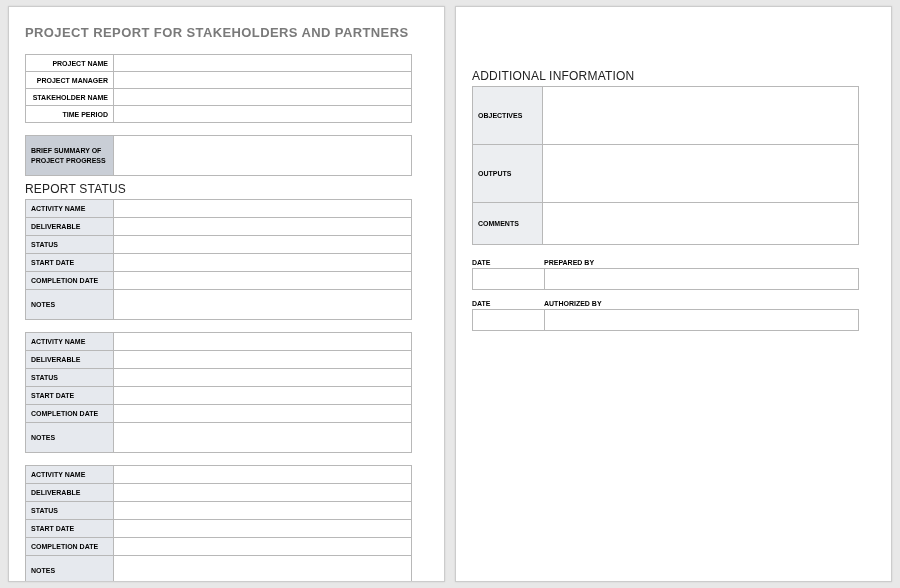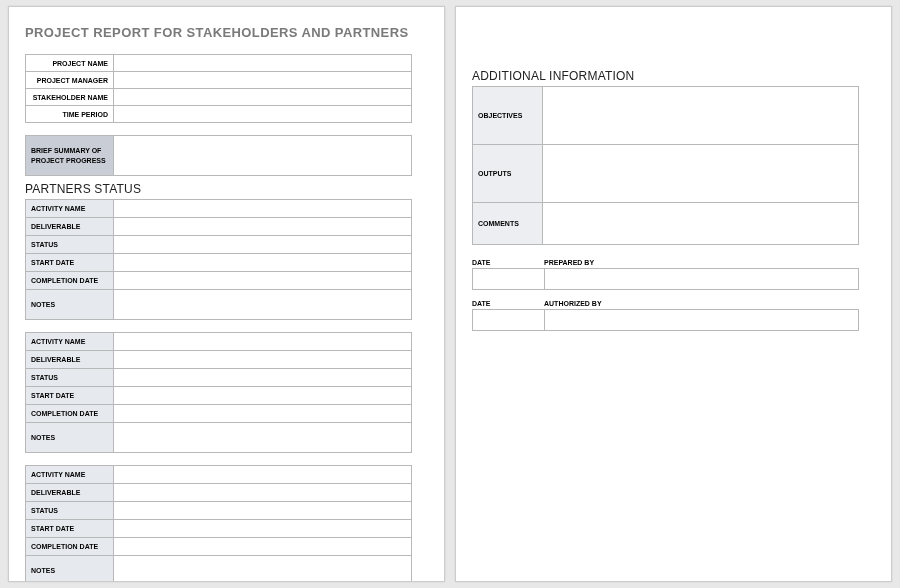--- a/index.html
+++ b/index.html
@@ -187,21 +187,21 @@
 
     <table class="summary-table">
       <tbody>
           <tr>
         <td class="lbl">BRIEF SUMMARY OF PROJECT PROGRESS</td>
         <td class="val"></td>
       </tr>
     </tbody>
       </table>
 
-    <div class="section-label">PARTNERS STATUS</div>
+    <div class="section-label">REPORT STATUS</div>
 
     <table class="status-table">
       <tbody>
           <tr>
             <td class="lbl">ACTIVITY NAME</td>
             <td class="val"></td>
           </tr>
       <tr>
             <td class="lbl">DELIVERABLE</td>
             <td class="val"></td>

